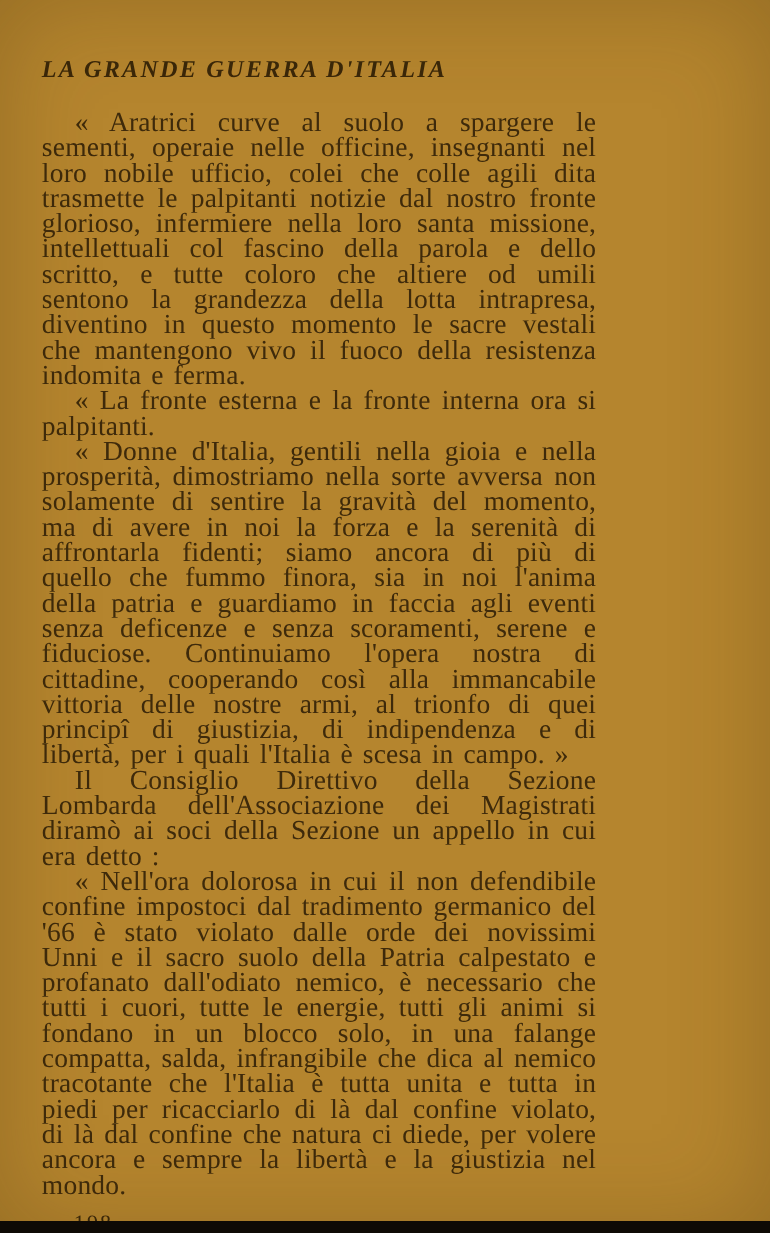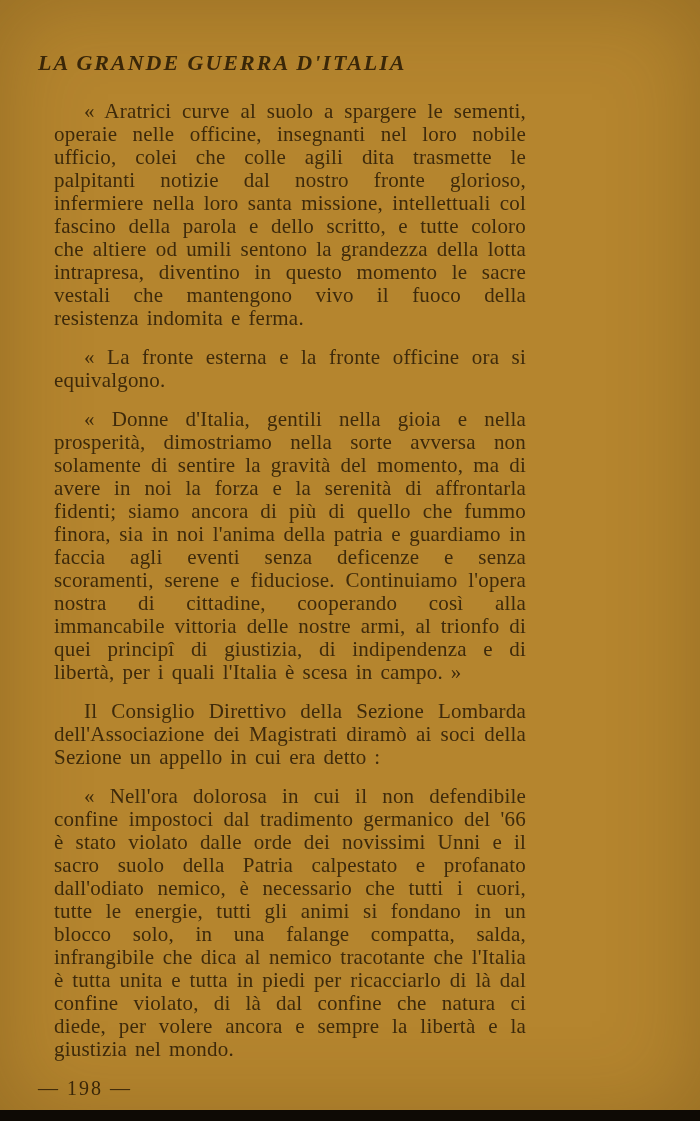--- a/index.html
+++ b/index.html
@@ -28,24 +28,24 @@
   }
   .header-title {
     font-style: italic;
     font-weight: 600;
     font-size: 22px;
     letter-spacing: 2px;
     margin: 0 0 24px 0;
     color: #3a2709;
   }
   .body-text p {
-    margin: 16px;
+    margin: 0;
     text-indent: 30px;
     text-align: justify;
-    font-size: 21px;
+    font-size: 25px;
     line-height: 23px;
     word-spacing: 2.5px;
     letter-spacing: 0.2px;
   }
   .page-number {
     font-size: 20px;
     margin-top: 12px;
     letter-spacing: 2px;
     color: #3a2709;
   }
@@ -59,21 +59,21 @@
   }
 </style>
 </head>
 <body>
 
 <div class="page">
   <h1 class="header-title">LA GRANDE GUERRA D'ITALIA</h1>
 
   <div class="body-text">
     <p>« Aratrici curve al suolo a spargere le sementi, operaie nelle officine, insegnanti nel loro nobile ufficio, colei che colle agili dita trasmette le palpitanti notizie dal nostro fronte glorioso, infermiere nella loro santa missione, intellettuali col fascino della parola e dello scritto, e tutte coloro che altiere od umili sentono la grandezza della lotta intrapresa, diventino in questo momento le sacre vestali che mantengono vivo il fuoco della resistenza indomita e ferma.</p>
-    <p>« La fronte esterna e la fronte officine ora si equivalgono.</p>
+    <p>« La fronte esterna e la fronte interna ora si palpitanti.</p>
     <p>« Donne d'Italia, gentili nella gioia e nella prosperità, dimostriamo nella sorte avversa non solamente di sentire la gravità del momento, ma di avere in noi la forza e la serenità di affrontarla fidenti; siamo ancora di più di quello che fummo finora, sia in noi l'anima della patria e guardiamo in faccia agli eventi senza deficenze e senza scoramenti, serene e fiduciose. Continuiamo l'opera nostra di cittadine, cooperando così alla immancabile vittoria delle nostre armi, al trionfo di quei principî di giustizia, di indipendenza e di libertà, per i quali l'Italia è scesa in campo. »</p>
     <p>Il Consiglio Direttivo della Sezione Lombarda dell'Associazione dei Magistrati diramò ai soci della Sezione un appello in cui era detto :</p>
     <p>« Nell'ora dolorosa in cui il non defendibile confine impostoci dal tradimento germanico del '66 è stato violato dalle orde dei novissimi Unni e il sacro suolo della Patria calpestato e profanato dall'odiato nemico, è necessario che tutti i cuori, tutte le energie, tutti gli animi si fondano in un blocco solo, in una falange compatta, salda, infrangibile che dica al nemico tracotante che l'Italia è tutta unita e tutta in piedi per ricacciarlo di là dal confine violato, di là dal confine che natura ci diede, per volere ancora e sempre la libertà e la giustizia nel mondo.</p>
   </div>
 
   <div class="page-number">— 198 —</div>
 </div>
 
 <div class="vignette"></div>
 <div class="bottom-edge"></div>

